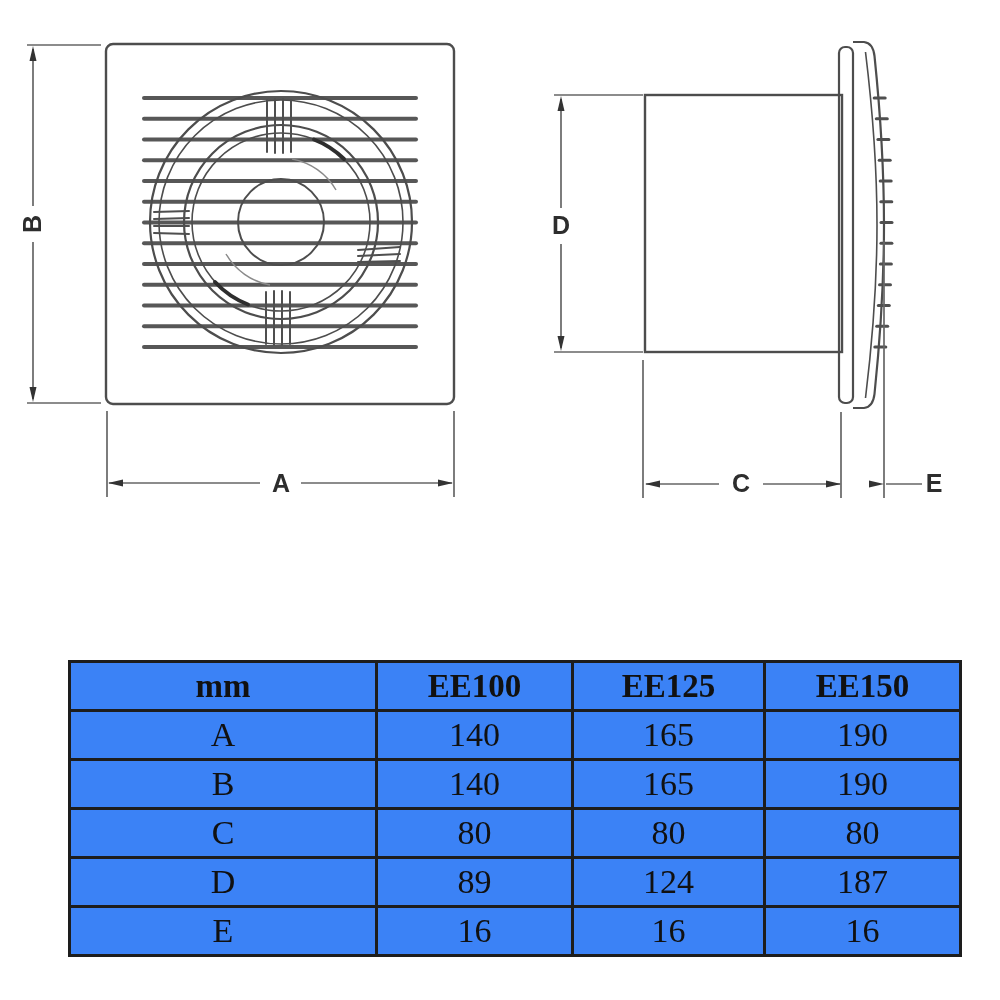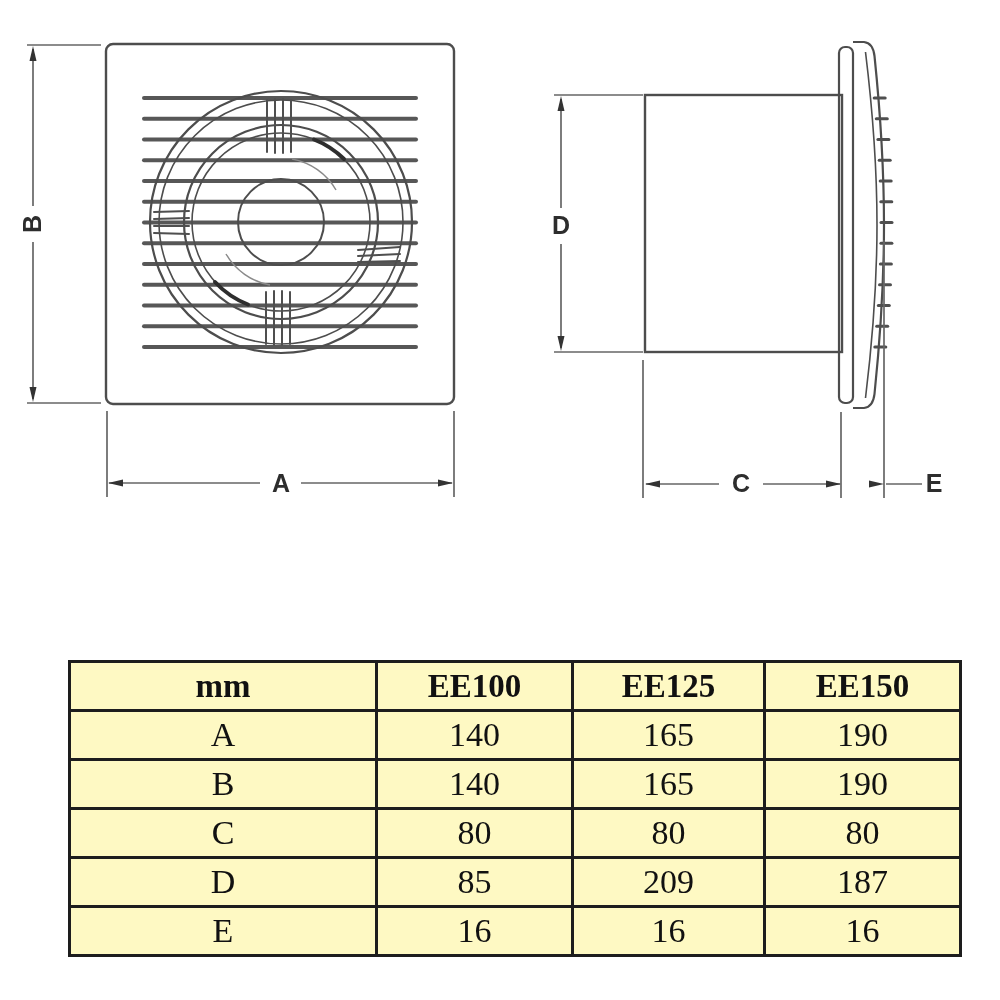--- a/index.html
+++ b/index.html
@@ -15,21 +15,21 @@
   .blade{stroke:#4f4f4f;stroke-width:2;stroke-linecap:round;}
   .darkarc{fill:none;stroke:#2e2e2e;stroke-width:4;stroke-linecap:round;}
   .faintarc{fill:none;stroke:#8a8a8a;stroke-width:1.5;}
   .dim{stroke:#666666;stroke-width:1.7;fill:none;}
   .arrow{fill:#333333;stroke:none;}
   .dimlabel{font-family:"Liberation Sans",sans-serif;font-size:25px;font-weight:600;
     fill:#2d2d2d;text-anchor:middle;}
   .spec-table{
     position:absolute;left:68px;top:660px;width:891px;height:293px;
     border-collapse:collapse;table-layout:fixed;
-    font-family:"Liberation Serif",serif;color:#111111;background:#fef9c3;
+    font-family:"Liberation Serif",serif;color:#111111;background:#3b82f6;
   }
   .spec-table td{border:3px solid #1d1d1d;text-align:center;vertical-align:middle;padding:0;}
   .spec-table .hdr{font-weight:bold;font-size:33px;height:46px;}
   .spec-table .dimcell,.spec-table .valcell{font-size:34px;height:46px;}
 </style>
 </head>
 <body>
 
 <svg id="drawing" width="1000" height="620" viewBox="0 0 1000 620">
 
@@ -177,22 +177,22 @@
       <td class="valcell">190</td>
     </tr>
     <tr>
       <td class="dimcell">C</td>
       <td class="valcell">80</td>
       <td class="valcell">80</td>
       <td class="valcell">80</td>
     </tr>
     <tr>
       <td class="dimcell">D</td>
-      <td class="valcell">85</td>
-      <td class="valcell">209</td>
+      <td class="valcell">89</td>
+      <td class="valcell">124</td>
       <td class="valcell">187</td>
     </tr>
     <tr>
       <td class="dimcell">E</td>
       <td class="valcell">16</td>
       <td class="valcell">16</td>
       <td class="valcell">16</td>
     </tr>
   </tbody>
 </table>

